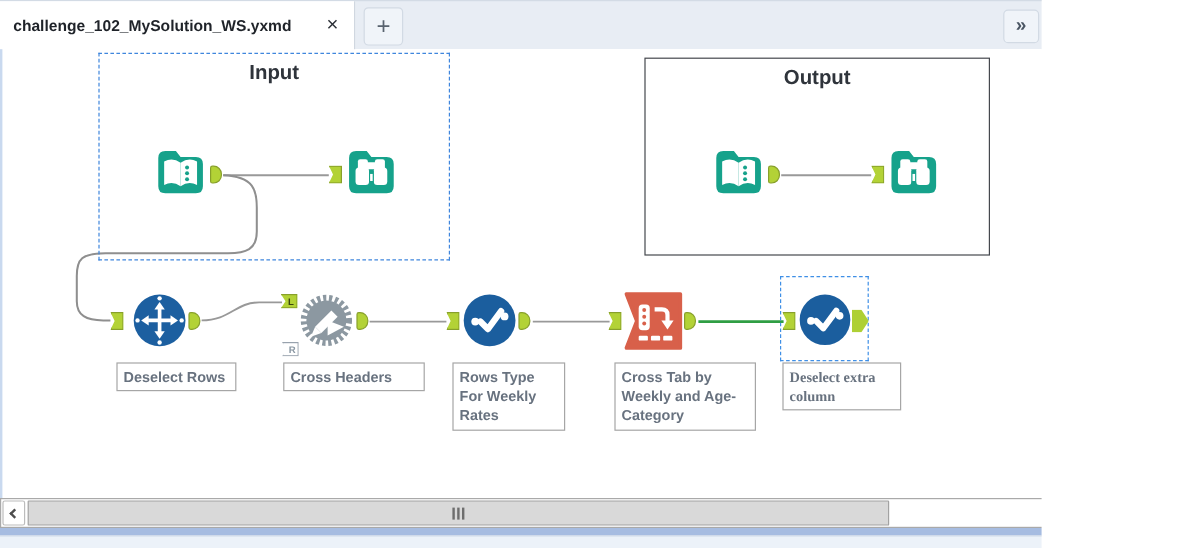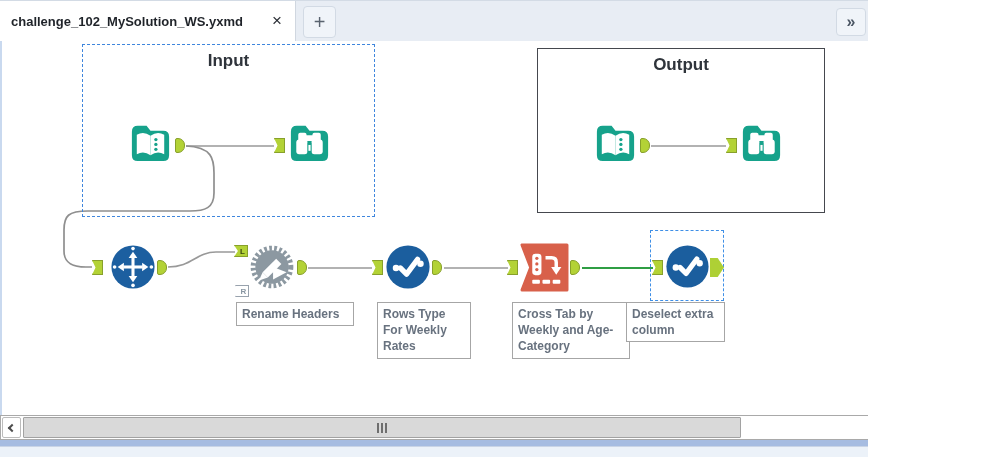--- a/index.html
+++ b/index.html
@@ -173,32 +173,33 @@
       <polygon points="24,8 19.5,14.5 28.5,14.5" fill="#fff"></polygon>
       <polygon points="24,40 19.5,33.5 28.5,33.5" fill="#fff"></polygon>
       <polygon points="8,24 14.5,19.5 14.5,28.5" fill="#fff"></polygon>
       <polygon points="40,24 33.5,19.5 33.5,28.5" fill="#fff"></polygon>
       <circle cx="24" cy="4.8" r="1.9" fill="#fff"></circle>
         <circle cx="24" cy="43.2" r="1.9" fill="#fff"></circle>
       <circle cx="4.8" cy="24" r="1.9" fill="#fff"></circle>
         <circle cx="43.2" cy="24" r="1.9" fill="#fff"></circle>
     </svg>
     <div class="anchor-out" style="left:155px; top:219px;"></div>
+    <div class="tool-label" style="left:95px; width:100px;">Deselect Rows</div>
 
     <div class="anchor-tag anchor-L" style="left:232px; top:204px;">L</div>
     <div class="anchor-tag anchor-R" style="left:233px; top:244px;">R</div>
     <svg class="tool-icon" style="left:245px; top:201px;" width="50" height="50" viewBox="0 0 48 48">
       <circle cx="24" cy="24" r="16" fill="#8c98a1"></circle>
       <circle cx="24" cy="24" r="18" fill="none" stroke="#8c98a1" stroke-width="5" stroke-dasharray="2.6,2.2"></circle>
       <polygon points="25,24 38,29 25,36" fill="#ffffff"></polygon>
       <polygon points="15,29 28,16 33,21 20,34" fill="#ffffff"></polygon>
       <polygon points="15,29 20,34 11.5,37" fill="#ffffff"></polygon>
     </svg>
     <div class="anchor-out" style="left:295px; top:219px;"></div>
-    <div class="tool-label" style="left:234px; width:118px;">Rename Headers</div>
+    <div class="tool-label" style="left:234px; width:118px;">Cross Headers</div>
 
     <div class="anchor-in" style="left:370px; top:219px;"></div>
     <svg class="tool-icon" style="left:383px; top:203px;" width="46" height="46" viewBox="0 0 48 48">
       <circle cx="24" cy="24" r="22.5" fill="#1b5e9e"></circle>
       <circle cx="11.5" cy="25" r="3.4" fill="#fff"></circle>
         <circle cx="37" cy="20.5" r="3.4" fill="#fff"></circle>
       <path d="M16,25 L22.5,31.5 L34,16" stroke="#fff" stroke-width="5.5" fill="none" stroke-linecap="round" stroke-linejoin="round"></path>
     </svg>
     <div class="anchor-out" style="left:430px; top:219px;"></div>
     <div class="tool-label" style="left:375px; width:94px;">Rows Type For Weekly Rates</div>
@@ -221,21 +222,21 @@
 
     <div class="sel-rect"></div>
     <div class="anchor-in" style="left:650px; top:219px;"></div>
     <svg class="tool-icon" style="left:663px; top:203px;" width="45" height="45" viewBox="0 0 48 48">
       <circle cx="24" cy="24" r="22.5" fill="#1b5e9e"></circle>
       <circle cx="11.5" cy="25" r="3.4" fill="#fff"></circle>
         <circle cx="37" cy="20.5" r="3.4" fill="#fff"></circle>
       <path d="M16,25 L22.5,31.5 L34,16" stroke="#fff" stroke-width="5.5" fill="none" stroke-linecap="round" stroke-linejoin="round"></path>
     </svg>
     <div class="anchor-arrow" style="left:708px; top:217px;"></div>
-    <div class="tool-label" style="left:624px; width:99px;">Deselect extra column</div>
+    <div class="tool-label" style="left:650px; width:99px;font-family:Liberation Serif, serif;">Deselect extra column</div>
 
     <div class="zoom-btn" style="left:897px;">−</div>
     <div class="zoom-btn" style="left:940px;">+</div>
   </div>
 
   <div class="vscroll">
     <div class="sbtn" style="top:2px;">
         <span class="chev chev-up"></span>
       </div>
     <div class="sbtn" style="bottom:2px;">

